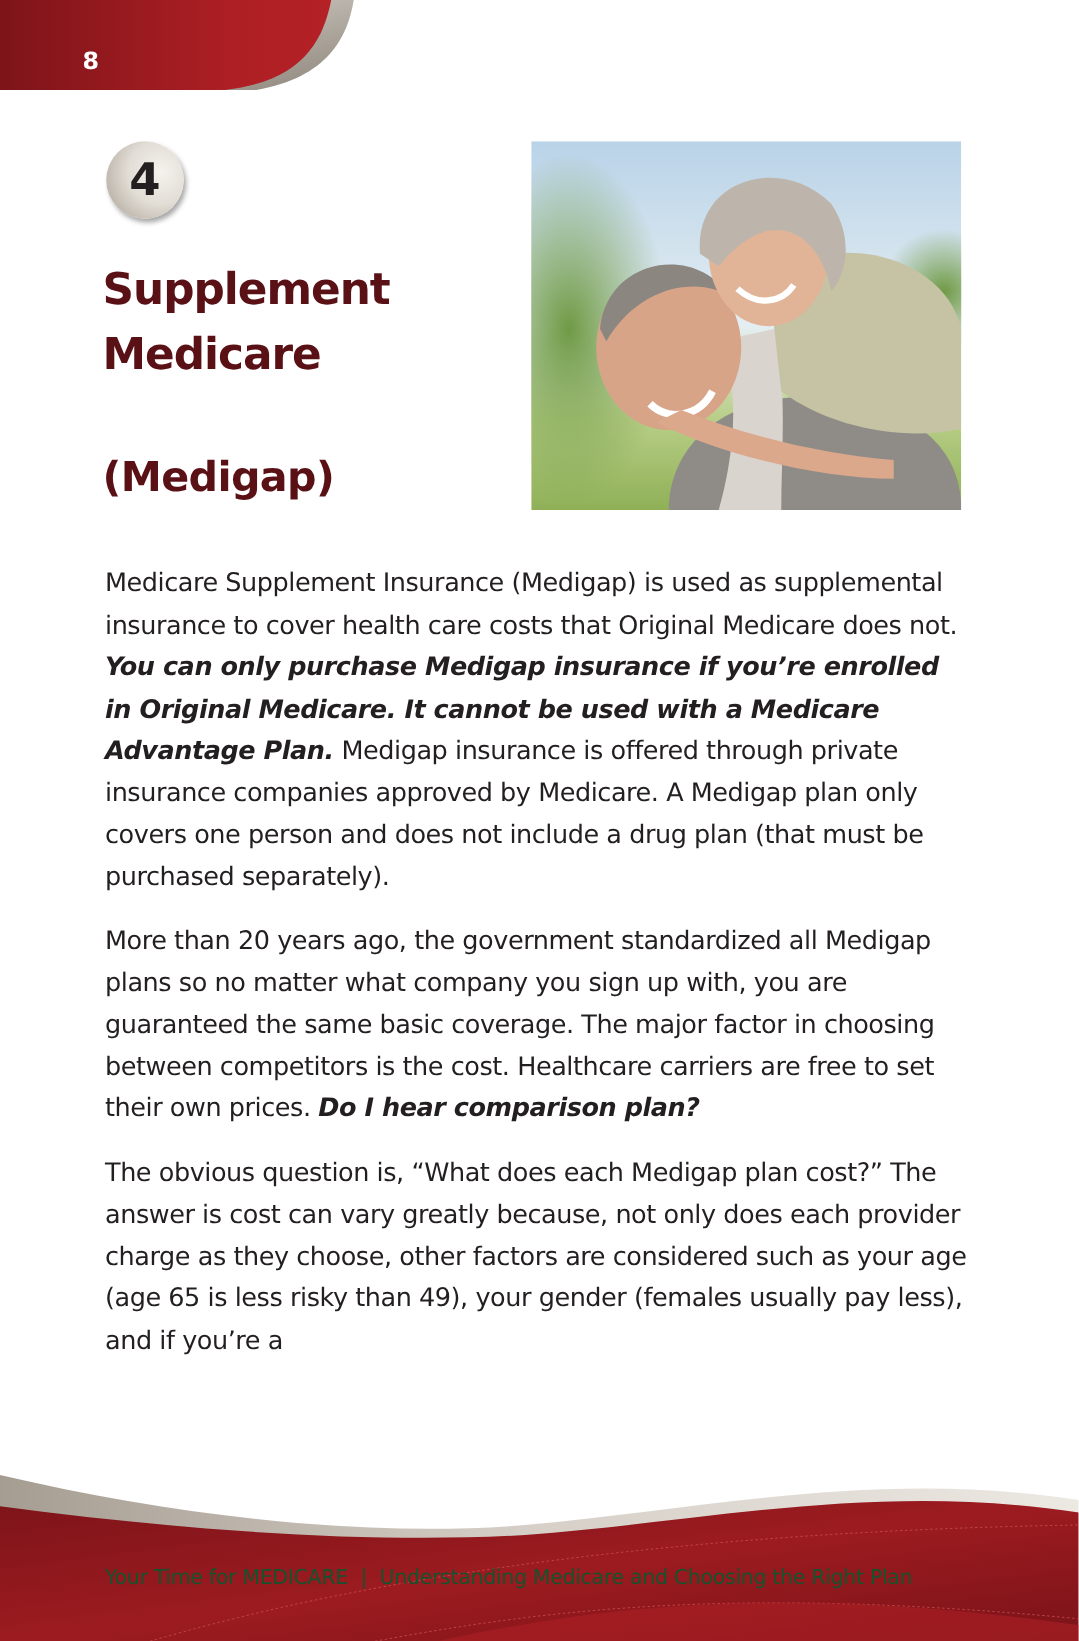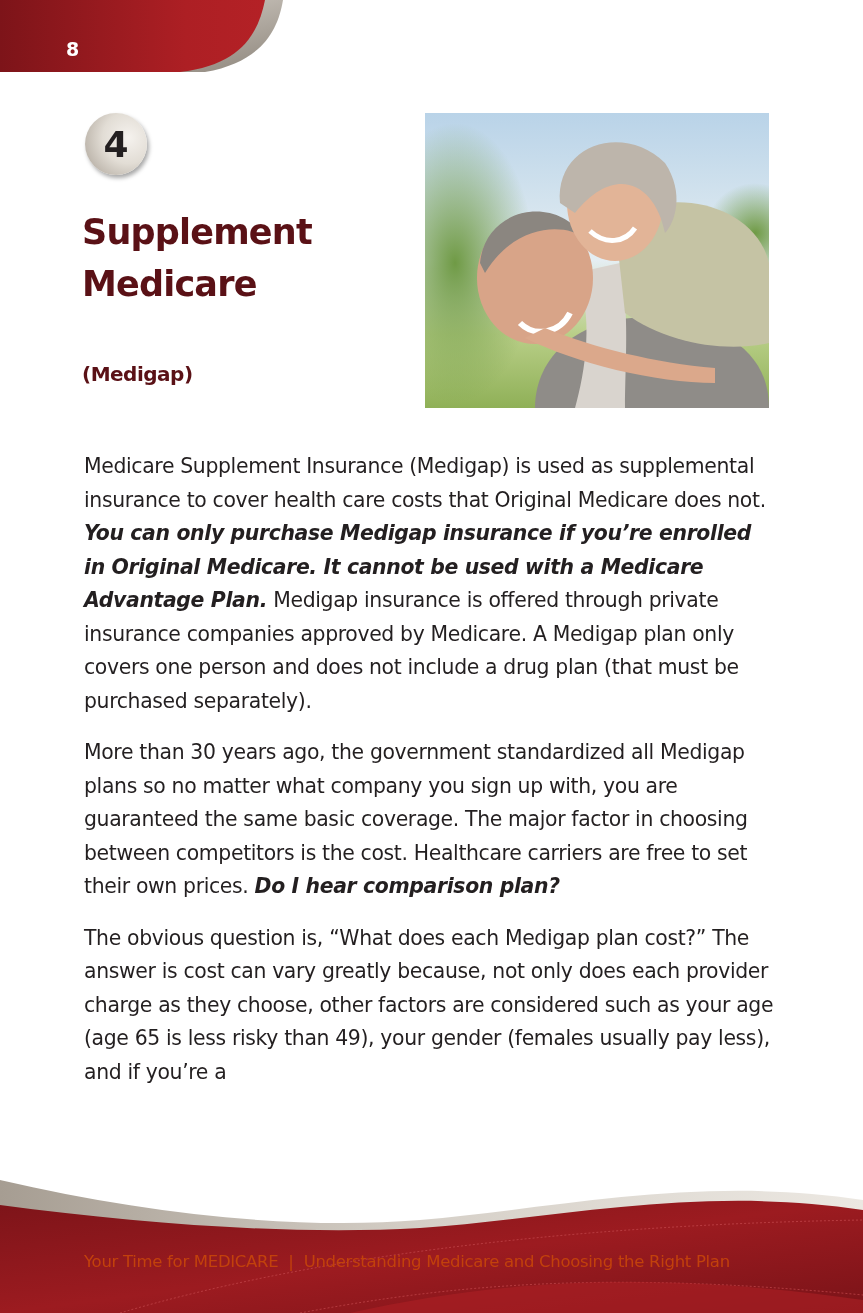--- a/index.html
+++ b/index.html
@@ -10,28 +10,28 @@
               font-family:"DejaVu Sans", sans-serif; }
   .badge { position:absolute; left:85px; top:113px; width:62px; height:62px; border-radius:50%;
            background: radial-gradient(circle at 70% 40%, #f5f2ee 0%, #e2ddd5 45%, #a79e93 100%);
            box-shadow: 2px 3px 4px rgba(0,0,0,0.35);
            display:flex; align-items:center; justify-content:center; }
   .badge span { font-family:"DejaVu Sans", sans-serif; font-weight:bold; font-size:36px; color:#231f20; }
   .title { position:absolute; left:82px; top:206px; width:320px; color:#5a1116;
            font-family:"DejaVu Sans", sans-serif; font-weight:bold; font-size:35px; line-height:52px;
            letter-spacing:-0.8px; }
   .subtitle { position:absolute; left:82px; top:362px; color:#5a1116;
-              font-family:"DejaVu Sans", sans-serif; font-weight:bold; font-size:20px; letter-spacing:-0.5px; }
+              font-family:"DejaVu Sans", sans-serif; font-weight:bold; font-size:33px; letter-spacing:-0.5px; }
   .photo { position:absolute; left:425px; top:113px; width:344px; height:295px; overflow:hidden; }
   .body-text { position:absolute; left:84px; top:450px; width:690px; color:#231f20;
                font-family:"DejaVu Sans", sans-serif; font-size:20.4px; line-height:33.5px; letter-spacing:-0.35px; }
   .body-text p { margin:0 0 18px 0; }
   .body-text em { font-style:italic; font-weight:bold; }
   .footer-band { position:absolute; left:0; top:1170px; width:863px; height:143px; }
-  .footer-text { position:absolute; left:84px; top:1252px; color:#c2410c; font-size:16.5px;
+  .footer-text { position:absolute; left:84px; top:1252px; color:#14532d; font-size:16.5px;
                  font-family:"DejaVu Sans", sans-serif; letter-spacing:-0.3px; white-space:nowrap; }
   .footer-text .sep { margin:0 10px; }
 </style>
 </head>
 <body>
 
 <svg class="top-band" viewBox="0 0 300 75" width="300" height="75">
   <defs>
     <linearGradient id="gTop" x1="0" y1="0" x2="1" y2="0">
       <stop offset="0" stop-color="#7d1419"></stop>
@@ -90,21 +90,21 @@
   <path d="M165,118 C180,132 200,130 210,115" stroke="#ffffff" stroke-width="5" fill="none"></path>
 
   <path d="M100,225 C150,250 230,270 290,270 L290,255 C230,250 170,235 120,215 Z" fill="#dba88b"></path>
 </svg>
 
 <div class="body-text">
   <p>
     <span>Medicare Supplement Insurance (Medigap) is used as supplemental insurance to cover health care costs that Original Medicare does not. </span><em>You can only purchase Medigap insurance if you’re enrolled in Original Medicare. It cannot be used with a Medicare Advantage Plan.</em><span> Medigap insurance is offered through private insurance companies approved by Medicare. A Medigap plan only covers one person and does not include a drug plan (that must be purchased separately).</span>
   </p>
   <p>
-    <span>More than 30 years ago, the government standardized all Medigap plans so no matter what company you sign up with, you are guaranteed the same basic coverage. The major factor in choosing between competitors is the cost. Healthcare carriers are free to set their own prices. </span><em>Do I hear comparison plan?</em>
+    <span>More than 20 years ago, the government standardized all Medigap plans so no matter what company you sign up with, you are guaranteed the same basic coverage. The major factor in choosing between competitors is the cost. Healthcare carriers are free to set their own prices. </span><em>Do I hear comparison plan?</em>
   </p>
   <p>
     <span>The obvious question is, “What does each Medigap plan cost?” The answer is cost can vary greatly because, not only does each provider charge as they choose, other factors are considered such as your age (age 65 is less risky than 49), your gender (females usually pay less), and if you’re a</span>
   </p>
 </div>
 
 <svg class="footer-band" viewBox="0 0 863 143" width="863" height="143">
   <defs>
     <linearGradient id="gFoot" x1="0" y1="0" x2="1" y2="1">
       <stop offset="0" stop-color="#7d1419"></stop>

